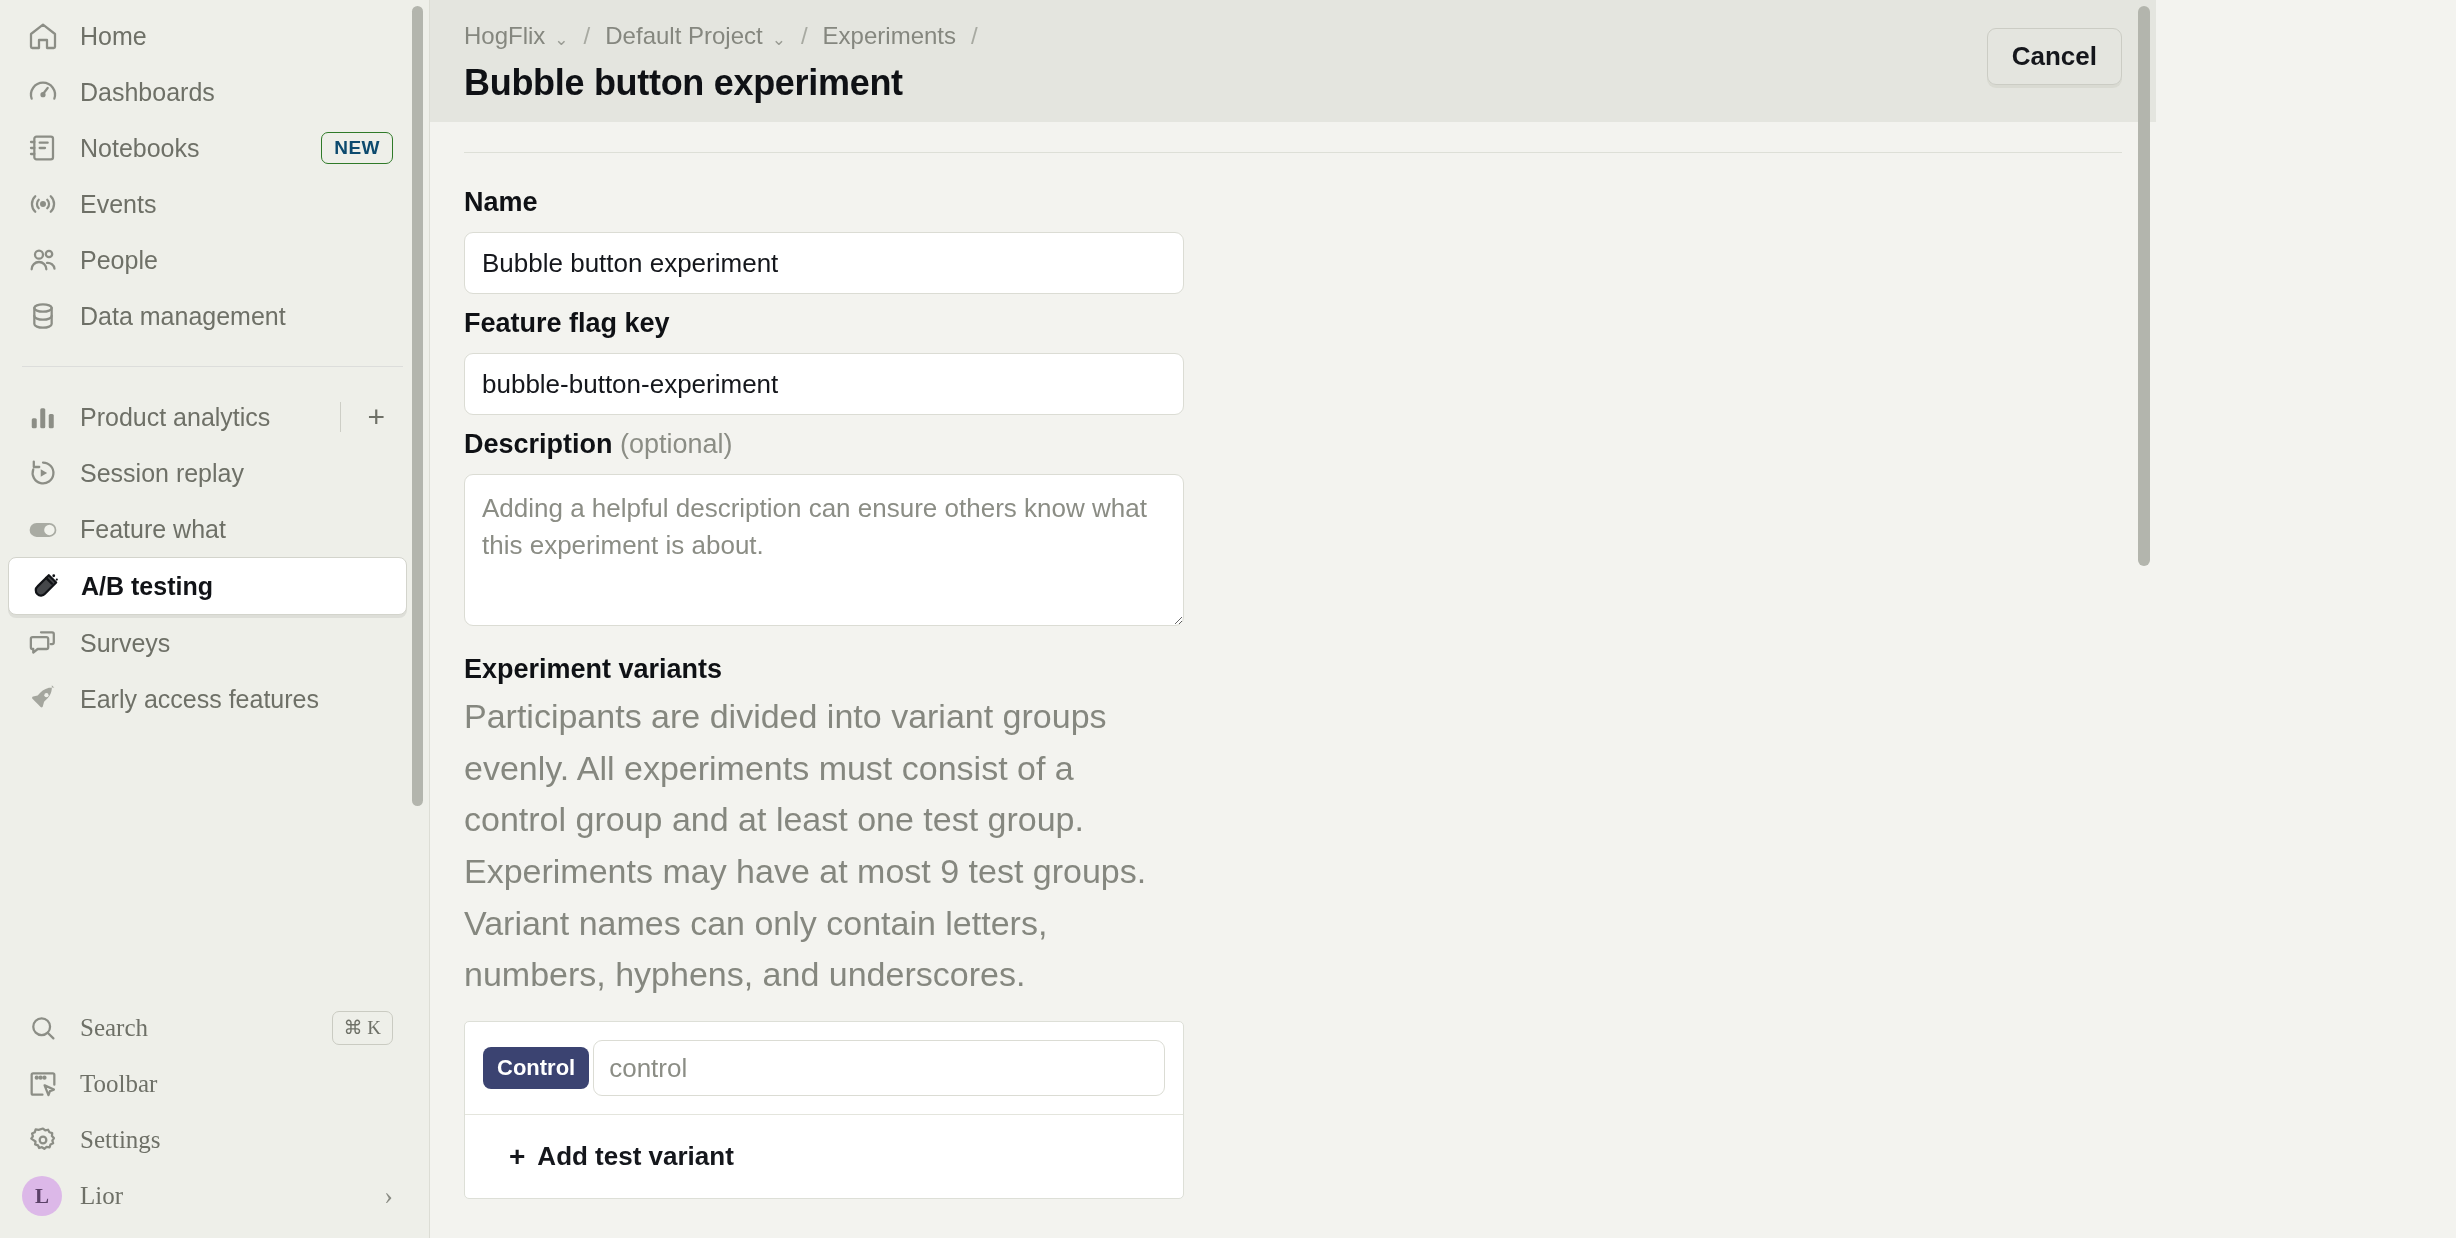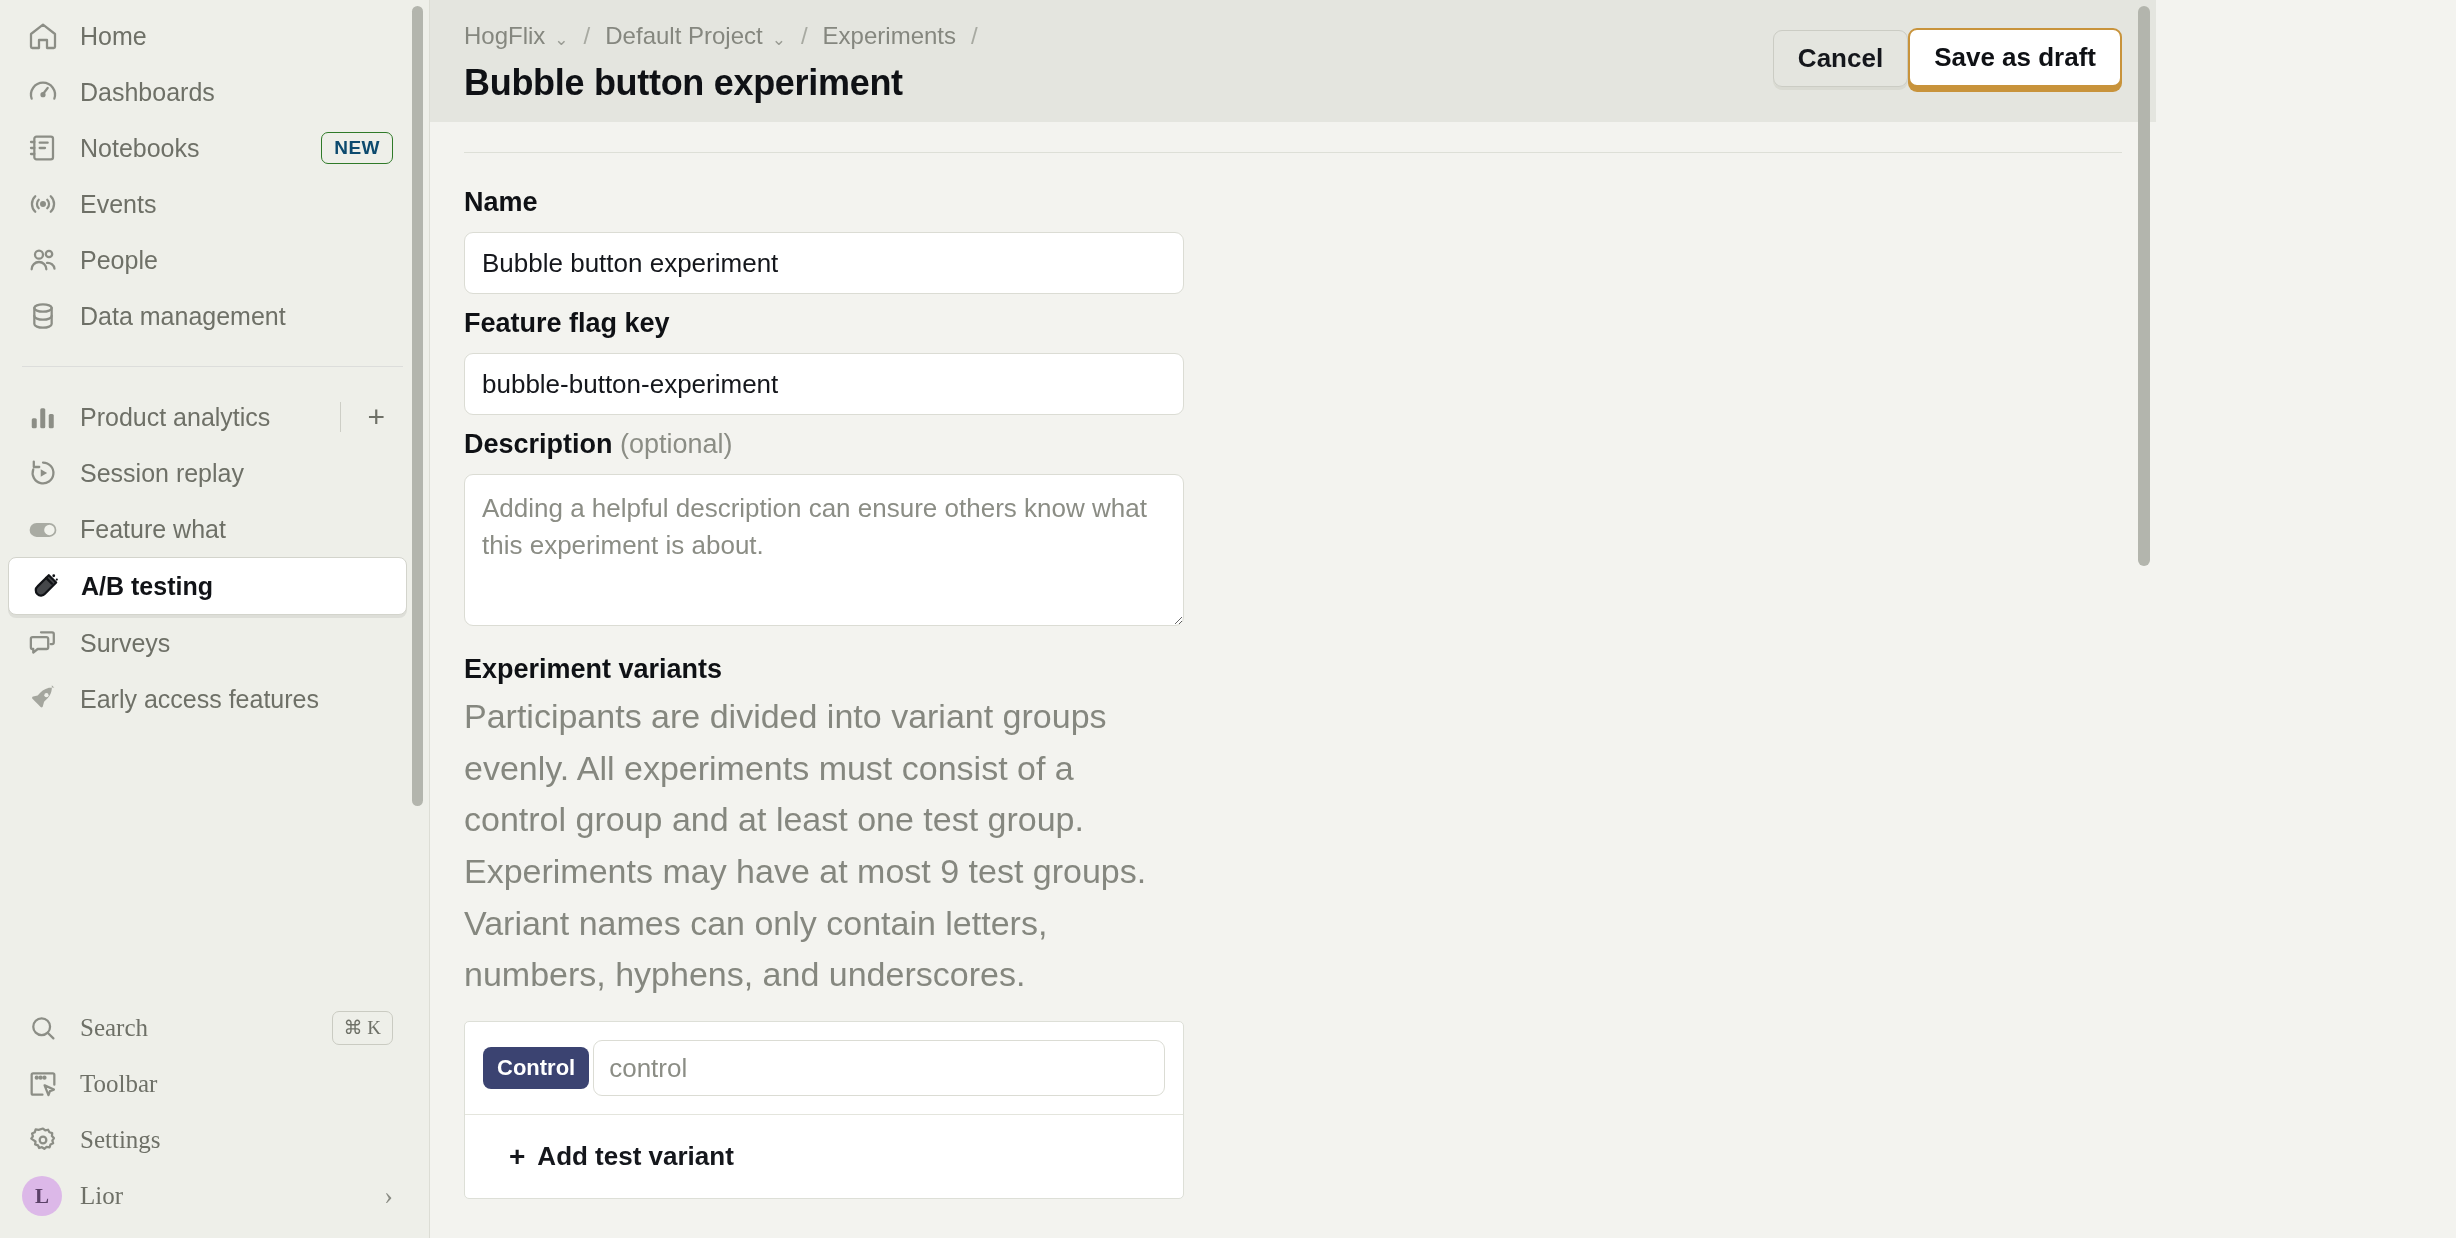--- a/index.html
+++ b/index.html
@@ -429,21 +429,20 @@
             <span class="bc-item">
               <span>Experiments</span>
             </span>
             <span class="bc-sep">/</span>
           </div>
           <div class="page-title">Bubble button experiment</div>
         </div>
 
         <div class="top-actions">
           <button class="btn btn-cancel">Cancel</button>
-          <button class="btn btn-primary">Save as draft</button>
         </div>
       </div>
     </div>
 
     <div class="divider"></div>
 
     <div class="content">
 
       <div class="field">
         <div class="field-label">Name</div>

